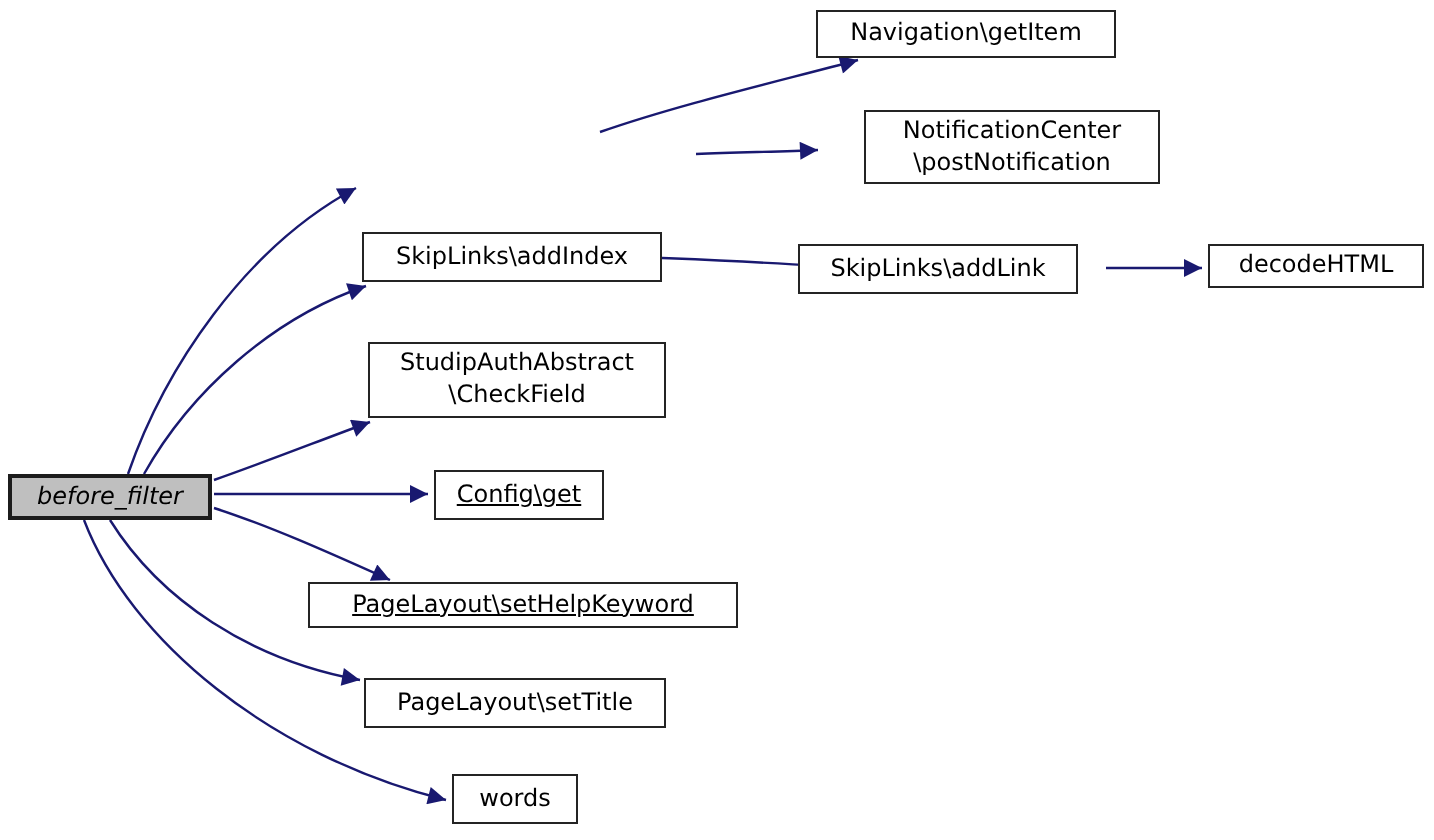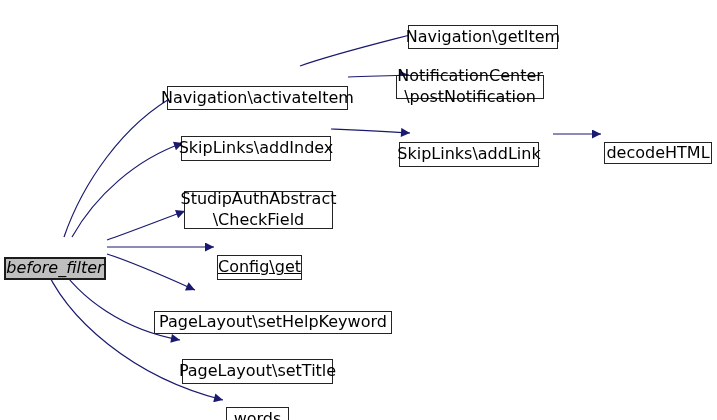--- a/index.html
+++ b/index.html
@@ -16,26 +16,25 @@
   .node {
     position: absolute;
     box-sizing: border-box;
     display: flex;
     align-items: center;
     justify-content: center;
     text-align: center;
     background: #ffffff;
     border: 1.4px solid #242424;
     color: #000000;
-    font-size: 16px;
+    font-size: 12px;
     line-height: 1.3;
     white-space: pre-line;
     padding: 0 2px;
     cursor: pointer;
-    margin-top: 20px;
   }
   .node--focus {
     background: #bfbfbf;
     border: 2px solid #1c1c1c;
     cursor: default;
   }
 </style>
 </head>
 <body>
 
@@ -55,37 +54,36 @@
     <path class="edge" d="M55,260 C80,300 125,330 180,340" marker-end="url(#ah)"></path>
     <path class="edge" d="M42,260 C65,320 135,378 223,400" marker-end="url(#ah)"></path>
     <path class="edge" d="M300,66 C340,52 392,40 429,30" marker-end="url(#ah)"></path>
     <path class="edge" d="M348,77 C370,76 388,76 409,75" marker-end="url(#ah)"></path>
     <path class="edge" d="M331,129 C355,130 380,131 410,133" marker-end="url(#ah)"></path>
     <path class="edge" d="M553,134 L601,134" marker-end="url(#ah)"></path>
   </svg>
 
   <div class="node node--focus" style="left:4px; top:237px; width:102px; height:23px;font-style:italic;">before_filter</div>
 
-  <div class="node" style="left:167px; top:66px; width:181px; height:24px;">Navigation\activateItem</div>
 
   <div class="node" style="left:408px; top:5px; width:150px; height:24px;">Navigation\getItem</div>
 
-  <div class="node" style="left:396px; top:55px; width:148px; height:24px;">NotificationCenter
+  <div class="node" style="left:432px; top:55px; width:148px; height:37px;">NotificationCenter
 \postNotification</div>
 
   <div class="node" style="left:181px; top:116px; width:150px; height:25px;">SkipLinks\addIndex</div>
 
   <div class="node" style="left:399px; top:122px; width:140px; height:25px;">SkipLinks\addLink</div>
 
   <div class="node" style="left:604px; top:122px; width:108px; height:22px;">decodeHTML</div>
 
   <div class="node" style="left:184px; top:171px; width:149px; height:38px;">StudipAuthAbstract
 \CheckField</div>
 
   <div class="node" style="left:217px; top:235px; width:85px; height:25px;text-decoration:underline;">Config\get</div>
 
-  <div class="node" style="left:154px; top:291px; width:238px; height:23px;">PageLayout\setHelpKeyword</div>
+  <div class="node" style="left:154px; top:291px; width:215px; height:23px;text-decoration:underline;">PageLayout\setHelpKeyword</div>
 
   <div class="node" style="left:226px; top:387px; width:63px; height:25px;">words</div>
 
   <div class="node" style="left:182px; top:339px; width:151px; height:25px;">PageLayout\setTitle</div>
 
 </div>
 
 </body></html>

